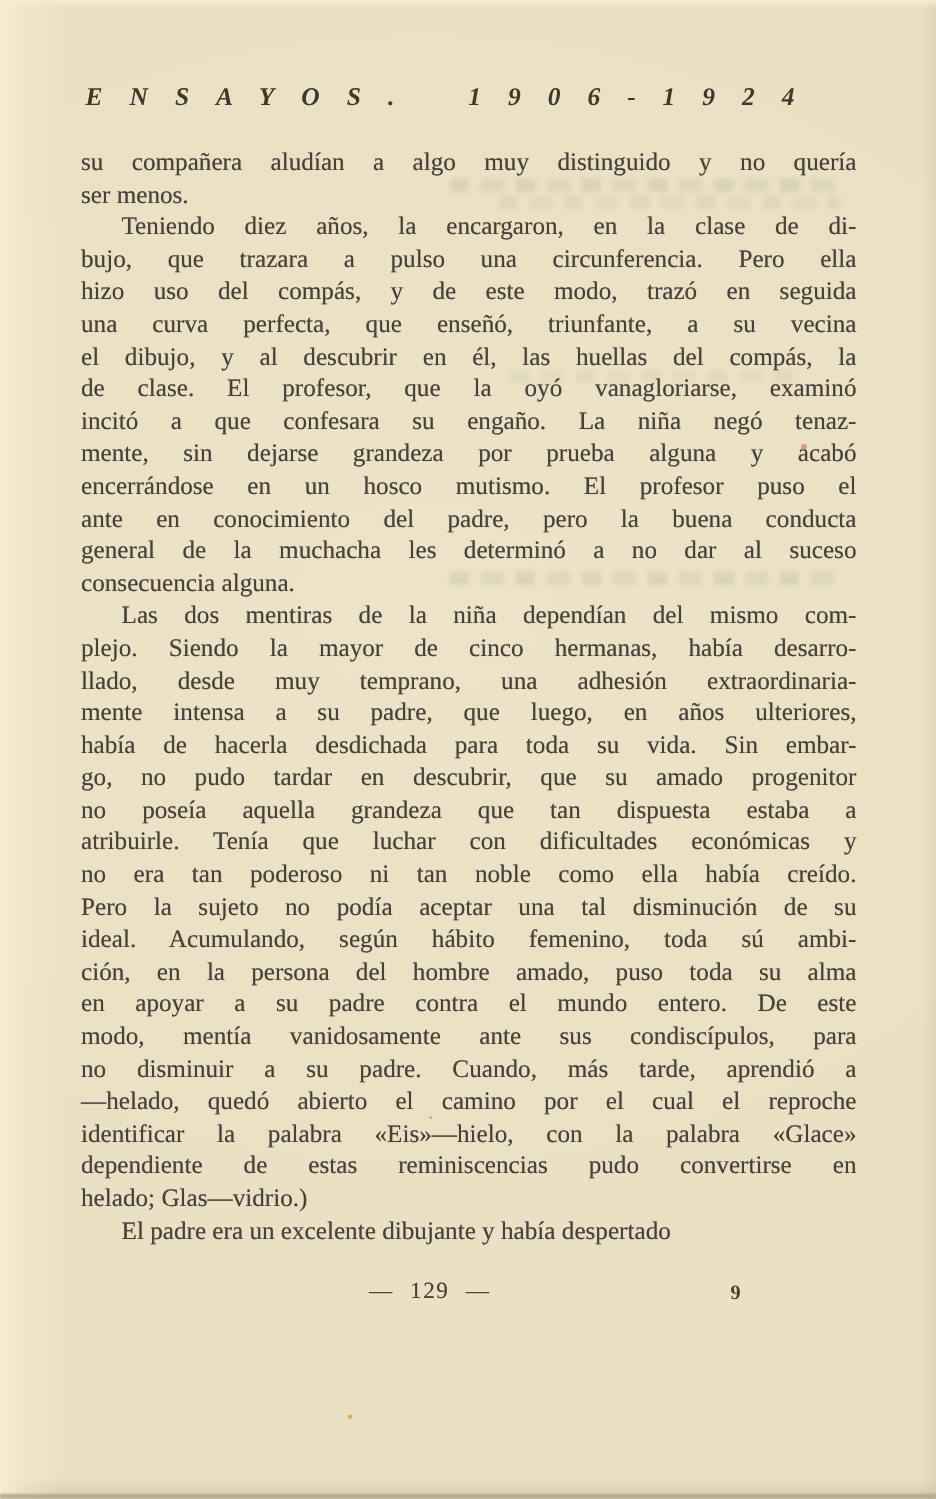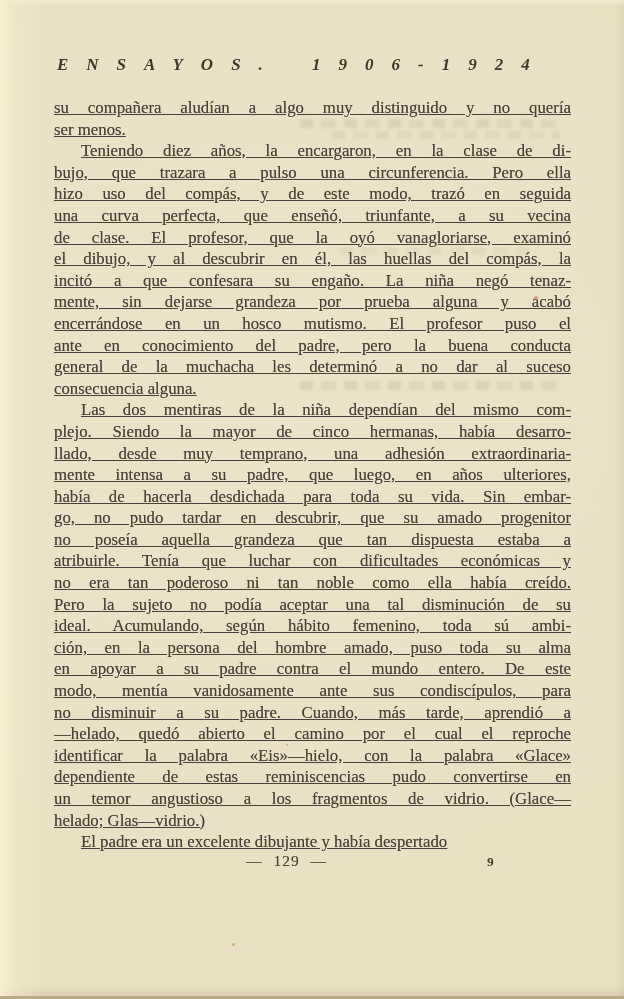--- a/index.html
+++ b/index.html
@@ -42,21 +42,20 @@
     left: 54px; top: 97px;
     width: 517px;
     font-size: 16.8px;
     text-rendering: optimizeLegibility;
   }
   .line {
     height: 21.6px;
     line-height: 21.6px;
     white-space: nowrap;
     text-shadow: 0 0 0.45px rgba(64,56,44,0.55);
-    text-decoration: underline;
   }
   .line.just {
     white-space: normal;
     text-align: justify;
     text-align-last: justify;
   }
   .line.indent { text-indent: 27px; }
   #page-footer { position: absolute; left: 0; top: 850px; width: 564px; height: 26px; }
   #page-number {
     position: absolute; left: 246px; top: 2px;
@@ -100,22 +99,22 @@
   <div id="bleed-3" class="bleed"></div>
   <div id="bleed-4" class="bleed"></div>
 
   <div id="page-body-text">
       <div class="line just">su compañera aludían a algo muy distinguido y no quería</div>
       <div class="line">ser menos.</div>
       <div class="line indent just">Teniendo diez años, la encargaron, en la clase de di-</div>
       <div class="line just">bujo, que trazara a pulso una circunferencia. Pero ella</div>
       <div class="line just">hizo uso del compás, y de este modo, trazó en seguida</div>
       <div class="line just">una curva perfecta, que enseñó, triunfante, a su vecina</div>
+      <div class="line just">el dibujo, y al descubrir en él, las huellas del compás, la</div>
       <div class="line just">de clase. El profesor, que la oyó vanagloriarse, examinó</div>
-      <div class="line just">el dibujo, y al descubrir en él, las huellas del compás, la</div>
       <div class="line just">incitó a que confesara su engaño. La niña negó tenaz-</div>
       <div class="line just">mente, sin dejarse grandeza por prueba alguna y acabó</div>
       <div class="line just">encerrándose en un hosco mutismo. El profesor puso el</div>
       <div class="line just">ante en conocimiento del padre, pero la buena conducta</div>
       <div class="line just">general de la muchacha les determinó a no dar al suceso</div>
       <div class="line">consecuencia alguna.</div>
       <div class="line indent just">Las dos mentiras de la niña dependían del mismo com-</div>
       <div class="line just">plejo. Siendo la mayor de cinco hermanas, había desarro-</div>
       <div class="line just">llado, desde muy temprano, una adhesión extraordinaria-</div>
       <div class="line just">mente intensa a su padre, que luego, en años ulteriores,</div>
@@ -126,21 +125,20 @@
       <div class="line just">no era tan poderoso ni tan noble como ella había creído.</div>
       <div class="line just">Pero la sujeto no podía aceptar una tal disminución de su</div>
       <div class="line just">ideal. Acumulando, según hábito femenino, toda sú ambi-</div>
       <div class="line just">ción, en la persona del hombre amado, puso toda su alma</div>
       <div class="line just">en apoyar a su padre contra el mundo entero. De este</div>
       <div class="line just">modo, mentía vanidosamente ante sus condiscípulos, para</div>
       <div class="line just">no disminuir a su padre. Cuando, más tarde, aprendió a</div>
       <div class="line just">—helado, quedó abierto el camino por el cual el reproche</div>
       <div class="line just">identificar la palabra «Eis»—hielo, con la palabra «Glace»</div>
       <div class="line just">dependiente de estas reminiscencias pudo convertirse en</div>
-      <div class="line just">un temor angustioso a los fragmentos de vidrio. (Glace—</div>
       <div class="line">helado; Glas—vidrio.)</div>
       <div class="line indent">El padre era un excelente dibujante y había despertado</div>
     </div>
 
   <div id="page-footer">
     <div id="page-number">— 129 —</div>
     <div id="signature-mark">9</div>
   </div>
 
   <div id="speck-1" class="speck"></div>

